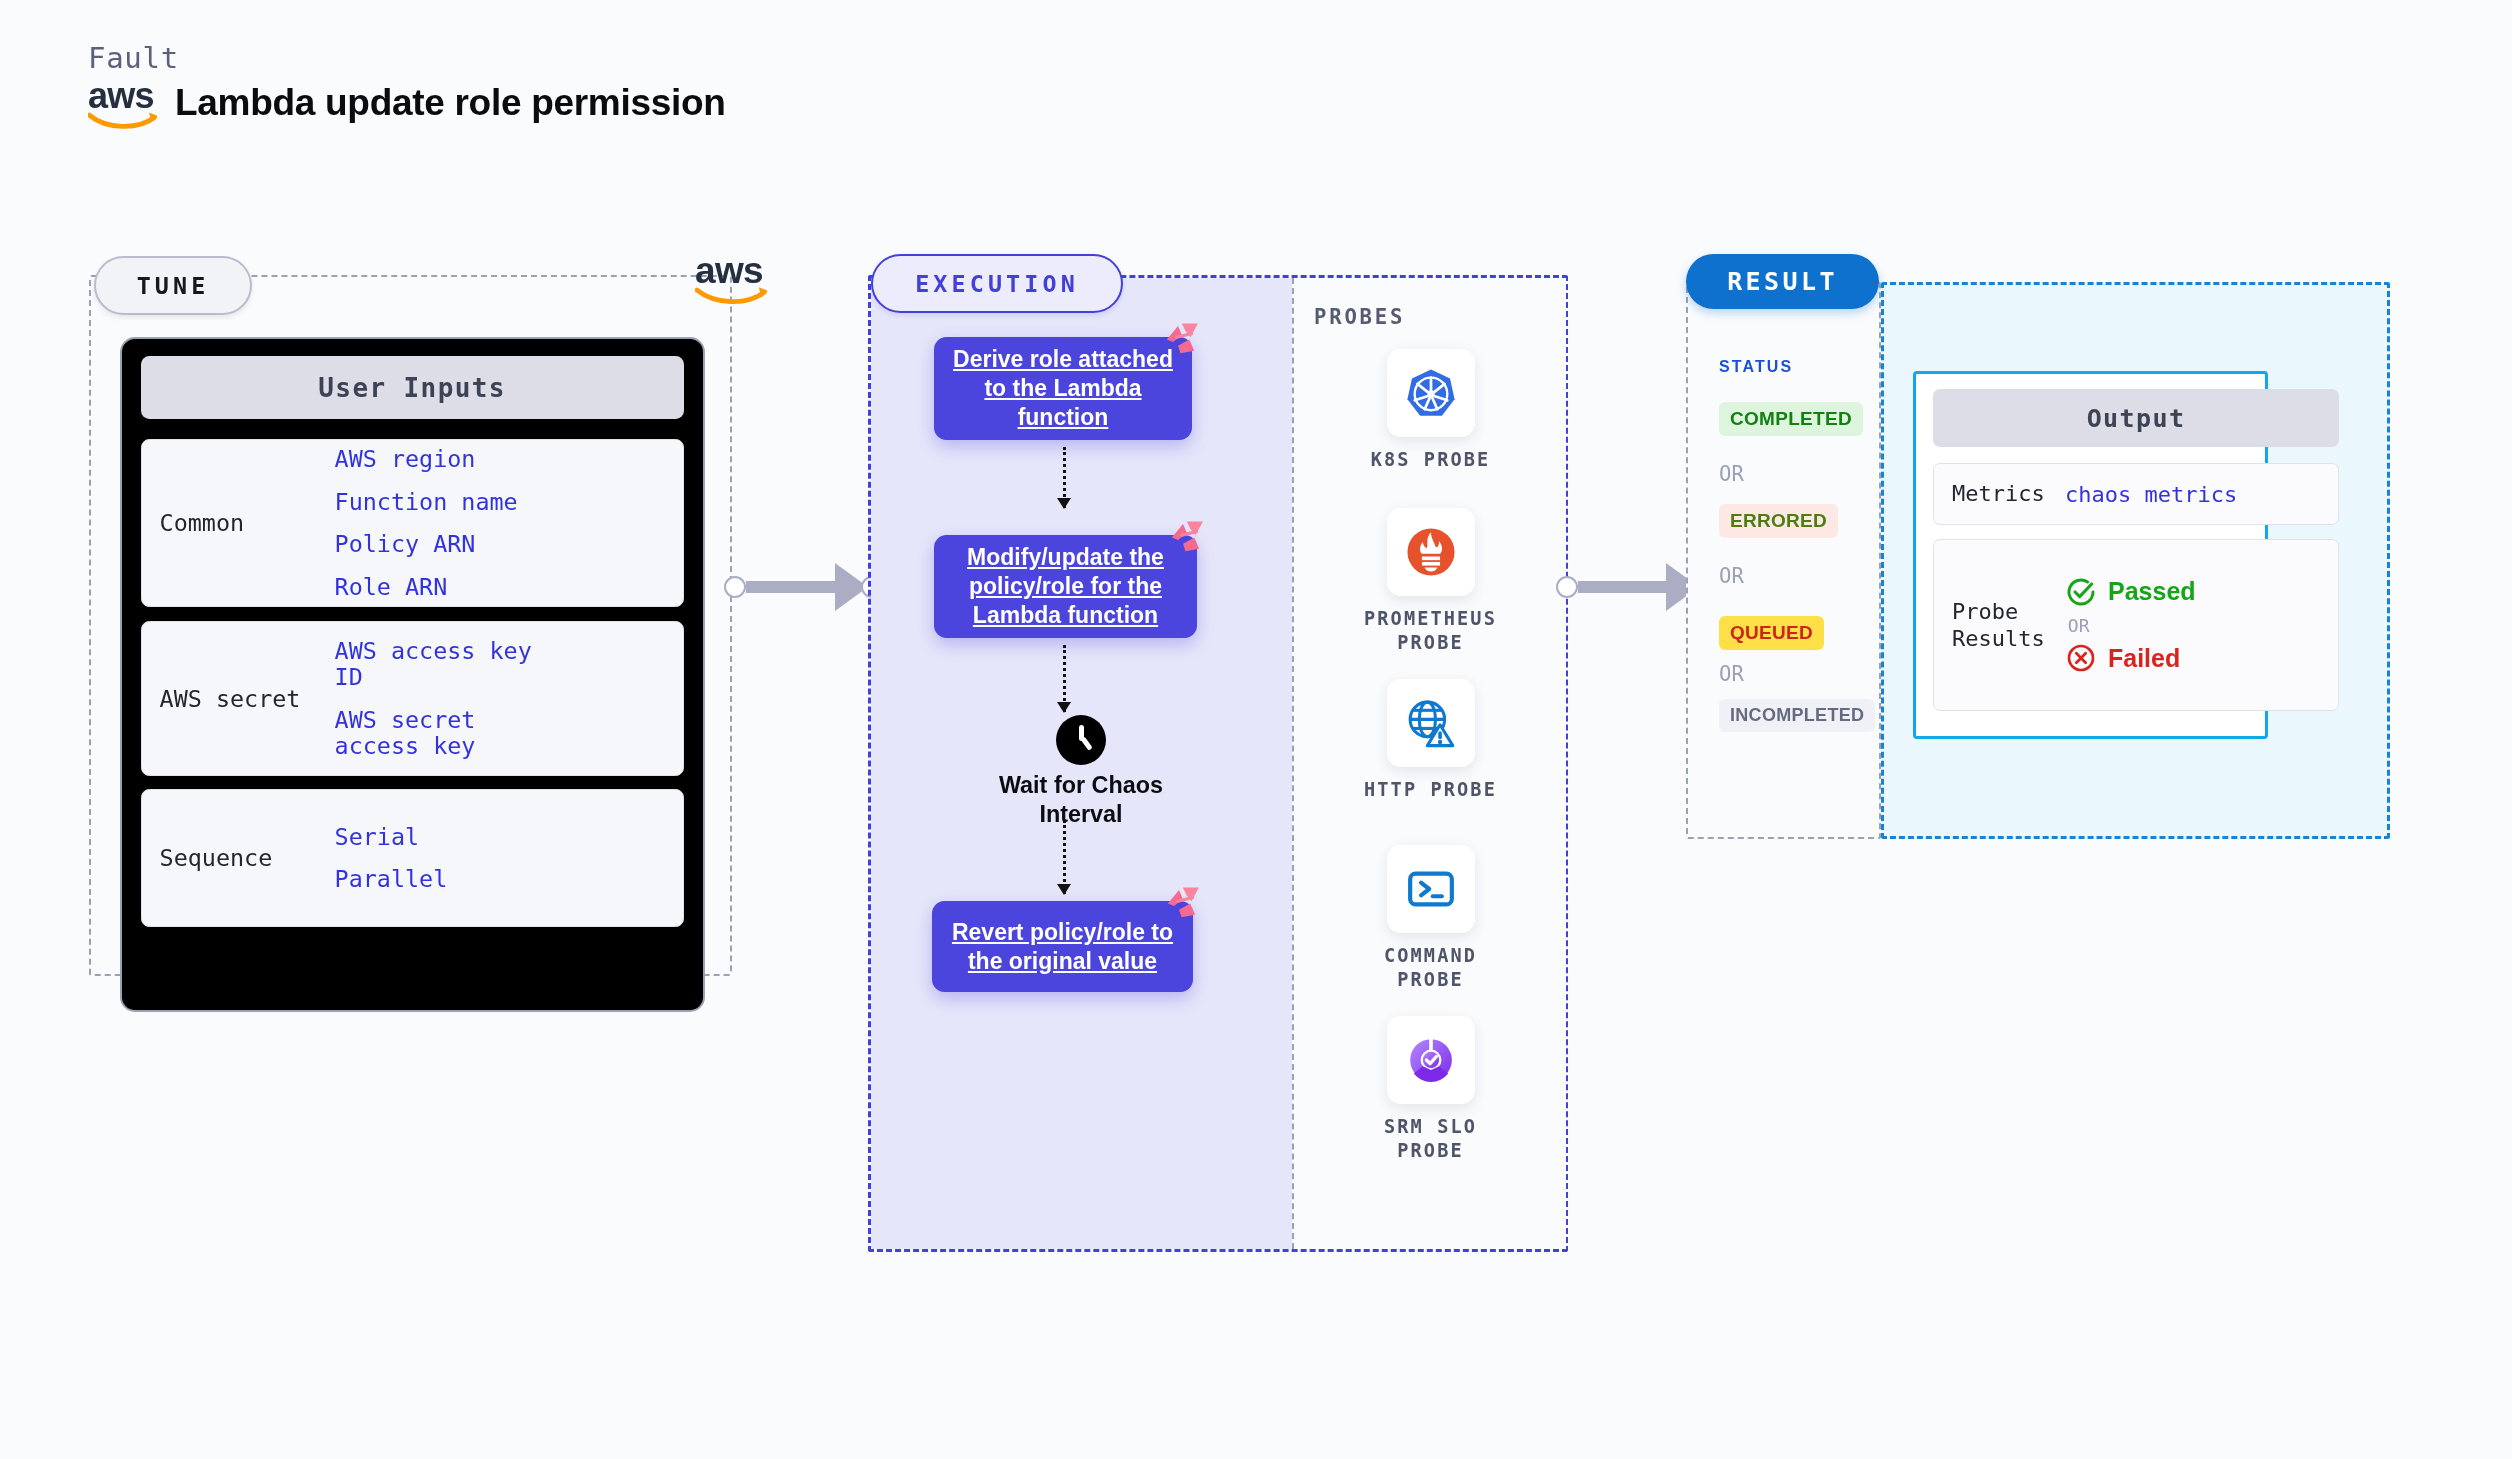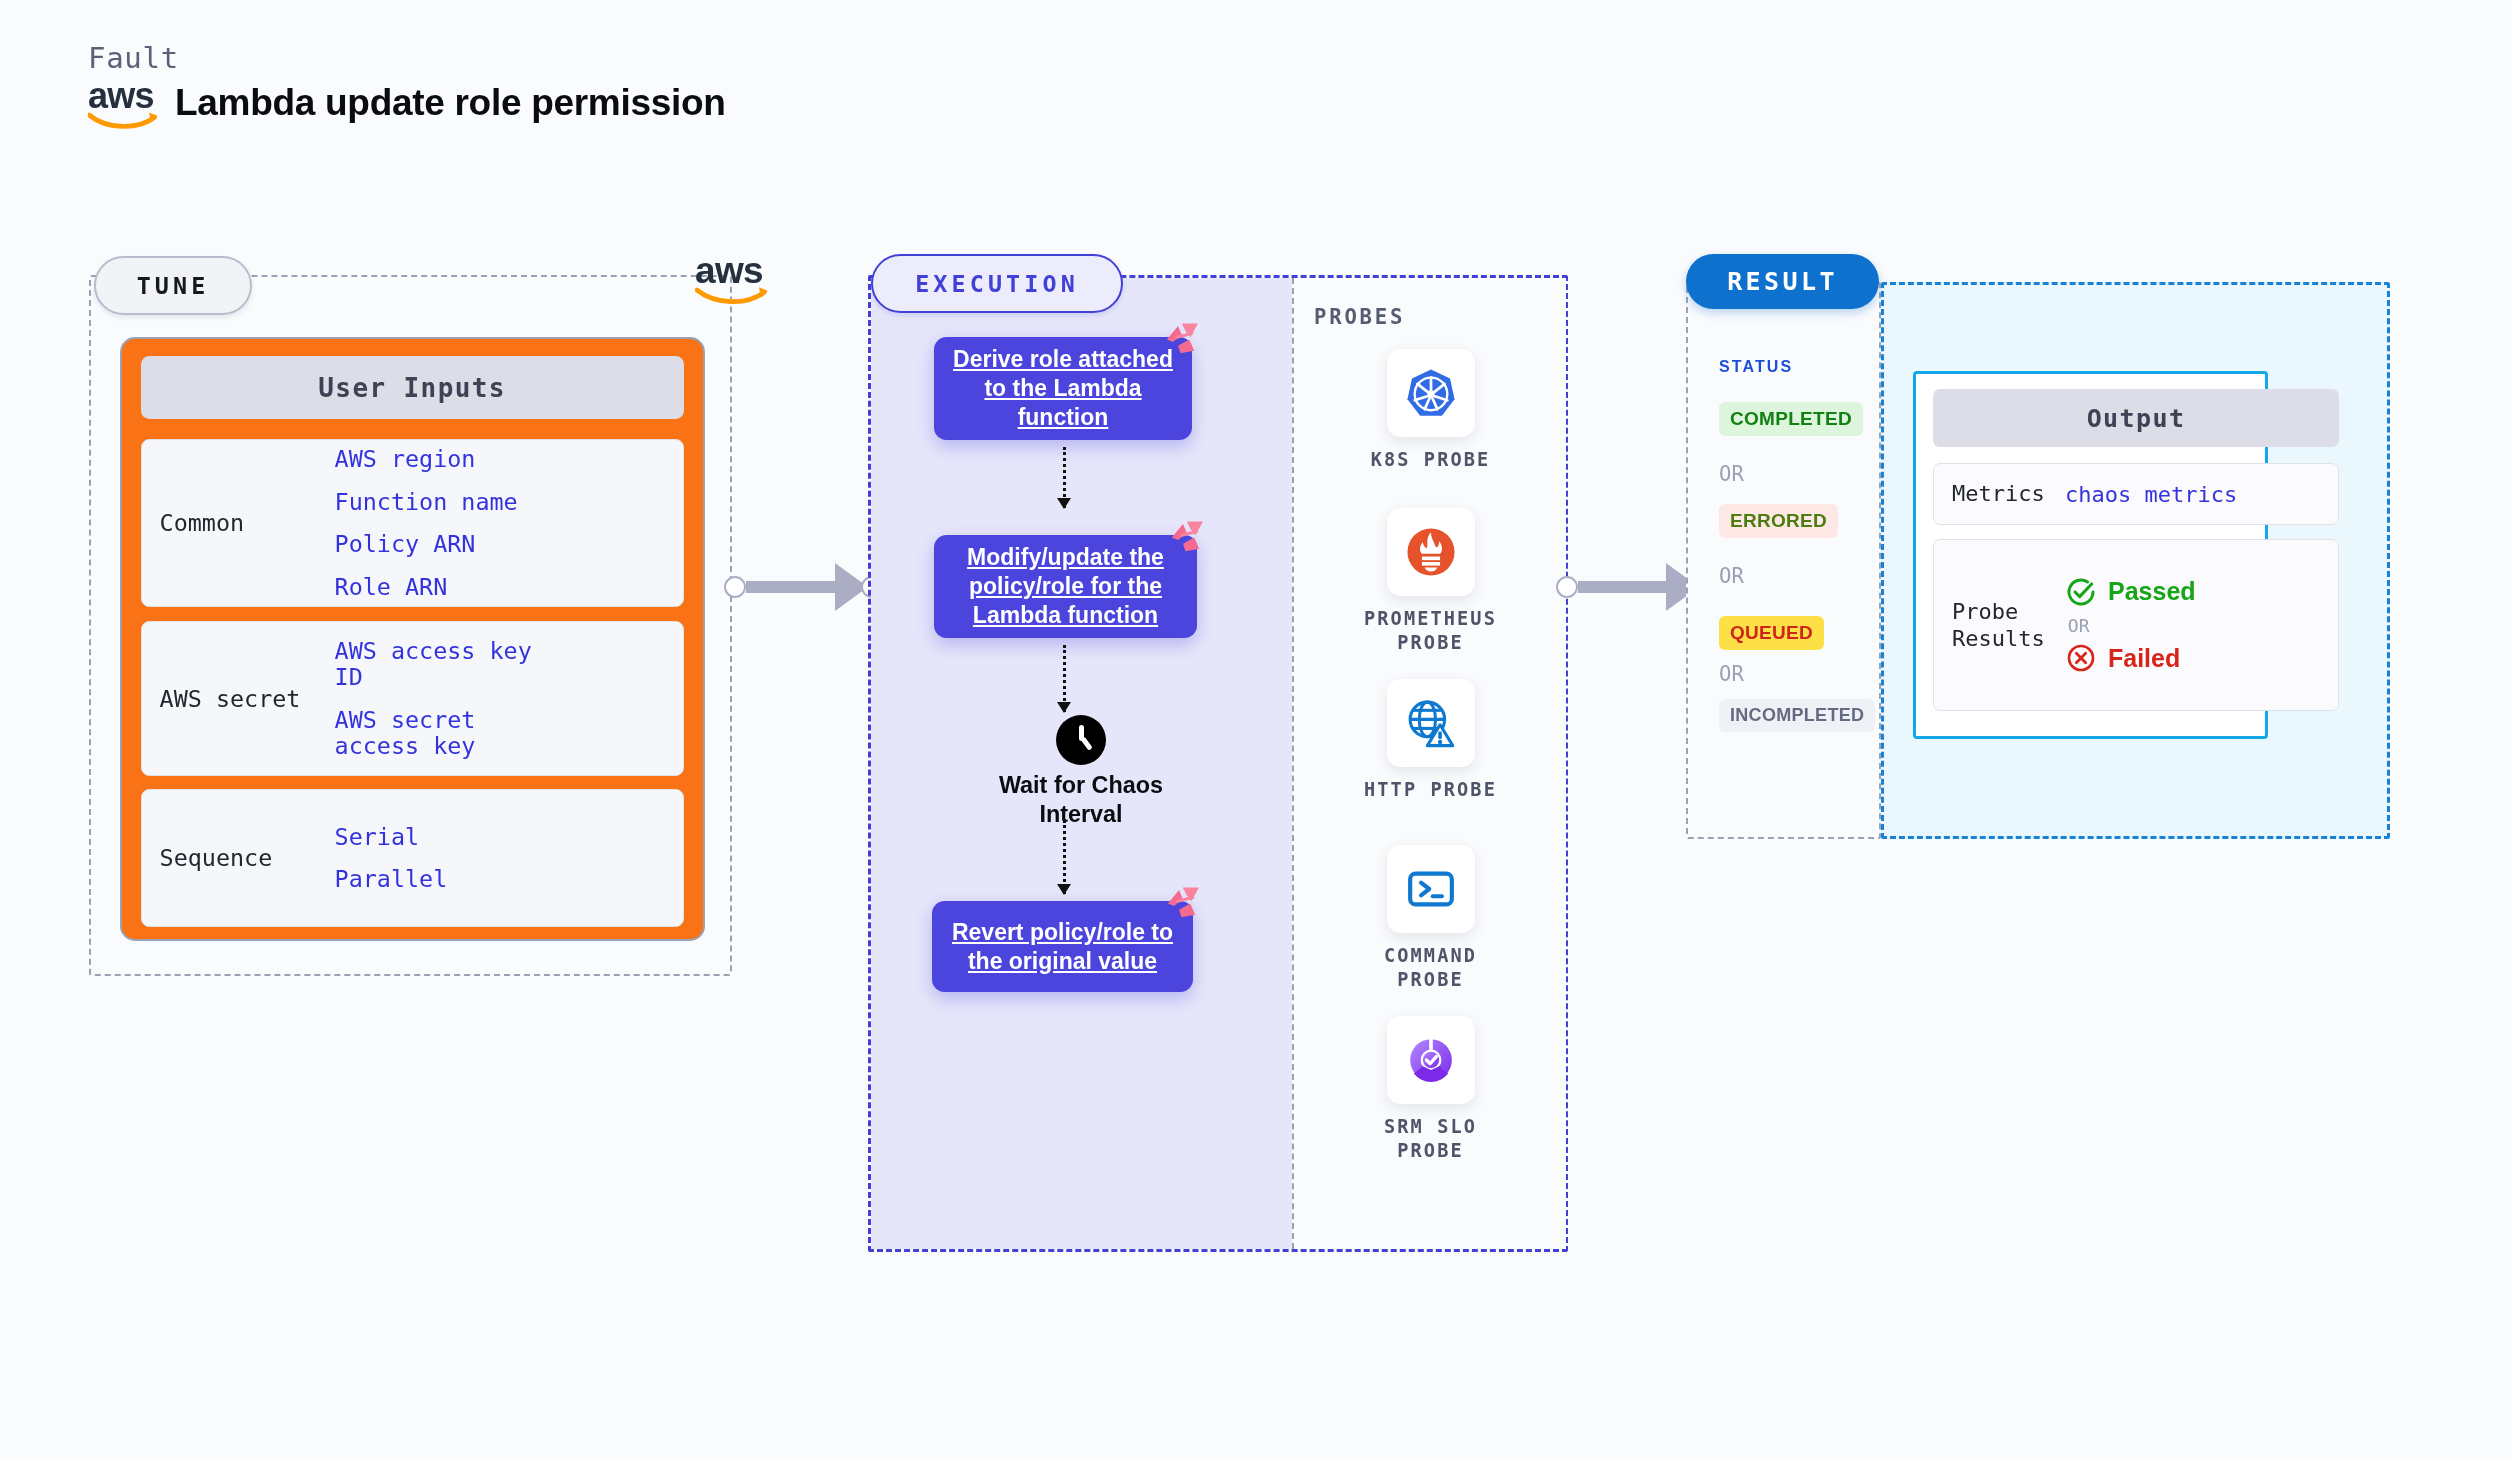--- a/index.html
+++ b/index.html
@@ -38,22 +38,22 @@
     left:89px;top:275px;width:643px;height:701px;
     border:2.8px dashed #9aa1b4;border-radius:2.8px;background:transparent;
   }
   #tune-pill{
     left:94px;top:256px;width:154px;height:55px;
     background:#f2f3f7;border:2.8px solid #b7bdcc;
     color:#16181d;font-size:23.4px;letter-spacing:4.1px;
     box-shadow:0 2.8px 5.5px rgba(40,45,70,.10);
   }
   #tune-inner{
-    position:absolute;left:120px;top:337px;width:585px;height:604px;
-    background:#f97316;border:2.1px solid #9aa1b4;border-radius:15px;
+    position:absolute;left:120px;top:337px;width:585px;height:675px;
+    background:#000000;border:2.1px solid #9aa1b4;border-radius:15px;
     box-sizing:border-box;
   }
   .panel-head{
     position:absolute;left:18.6px;top:17px;width:543px;height:63px;
     background:#dcdde6;border-radius:8.3px;
     display:flex;align-items:center;justify-content:center;
     font-family:"DejaVu Sans Mono","Liberation Mono",monospace;
     font-size:26px;font-weight:bold;color:#3d4354;letter-spacing:1.4px;
   }
   .grp{

